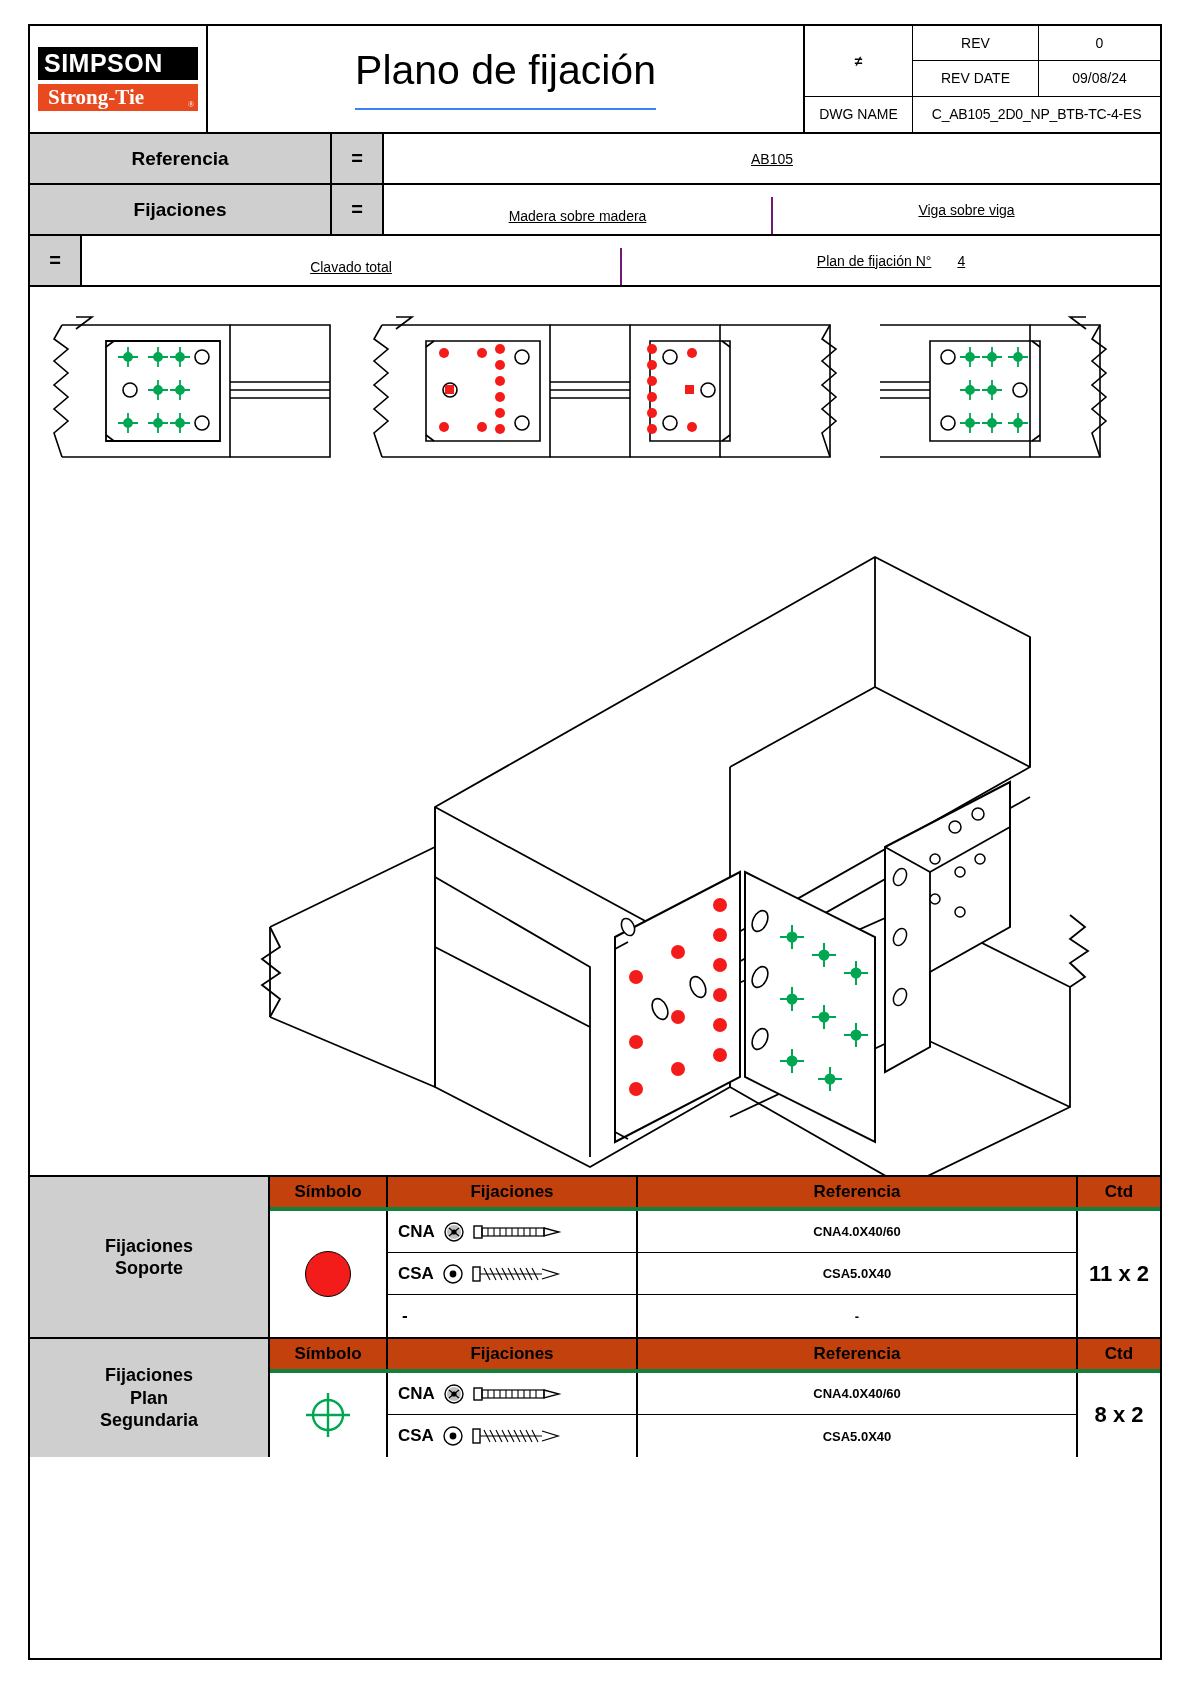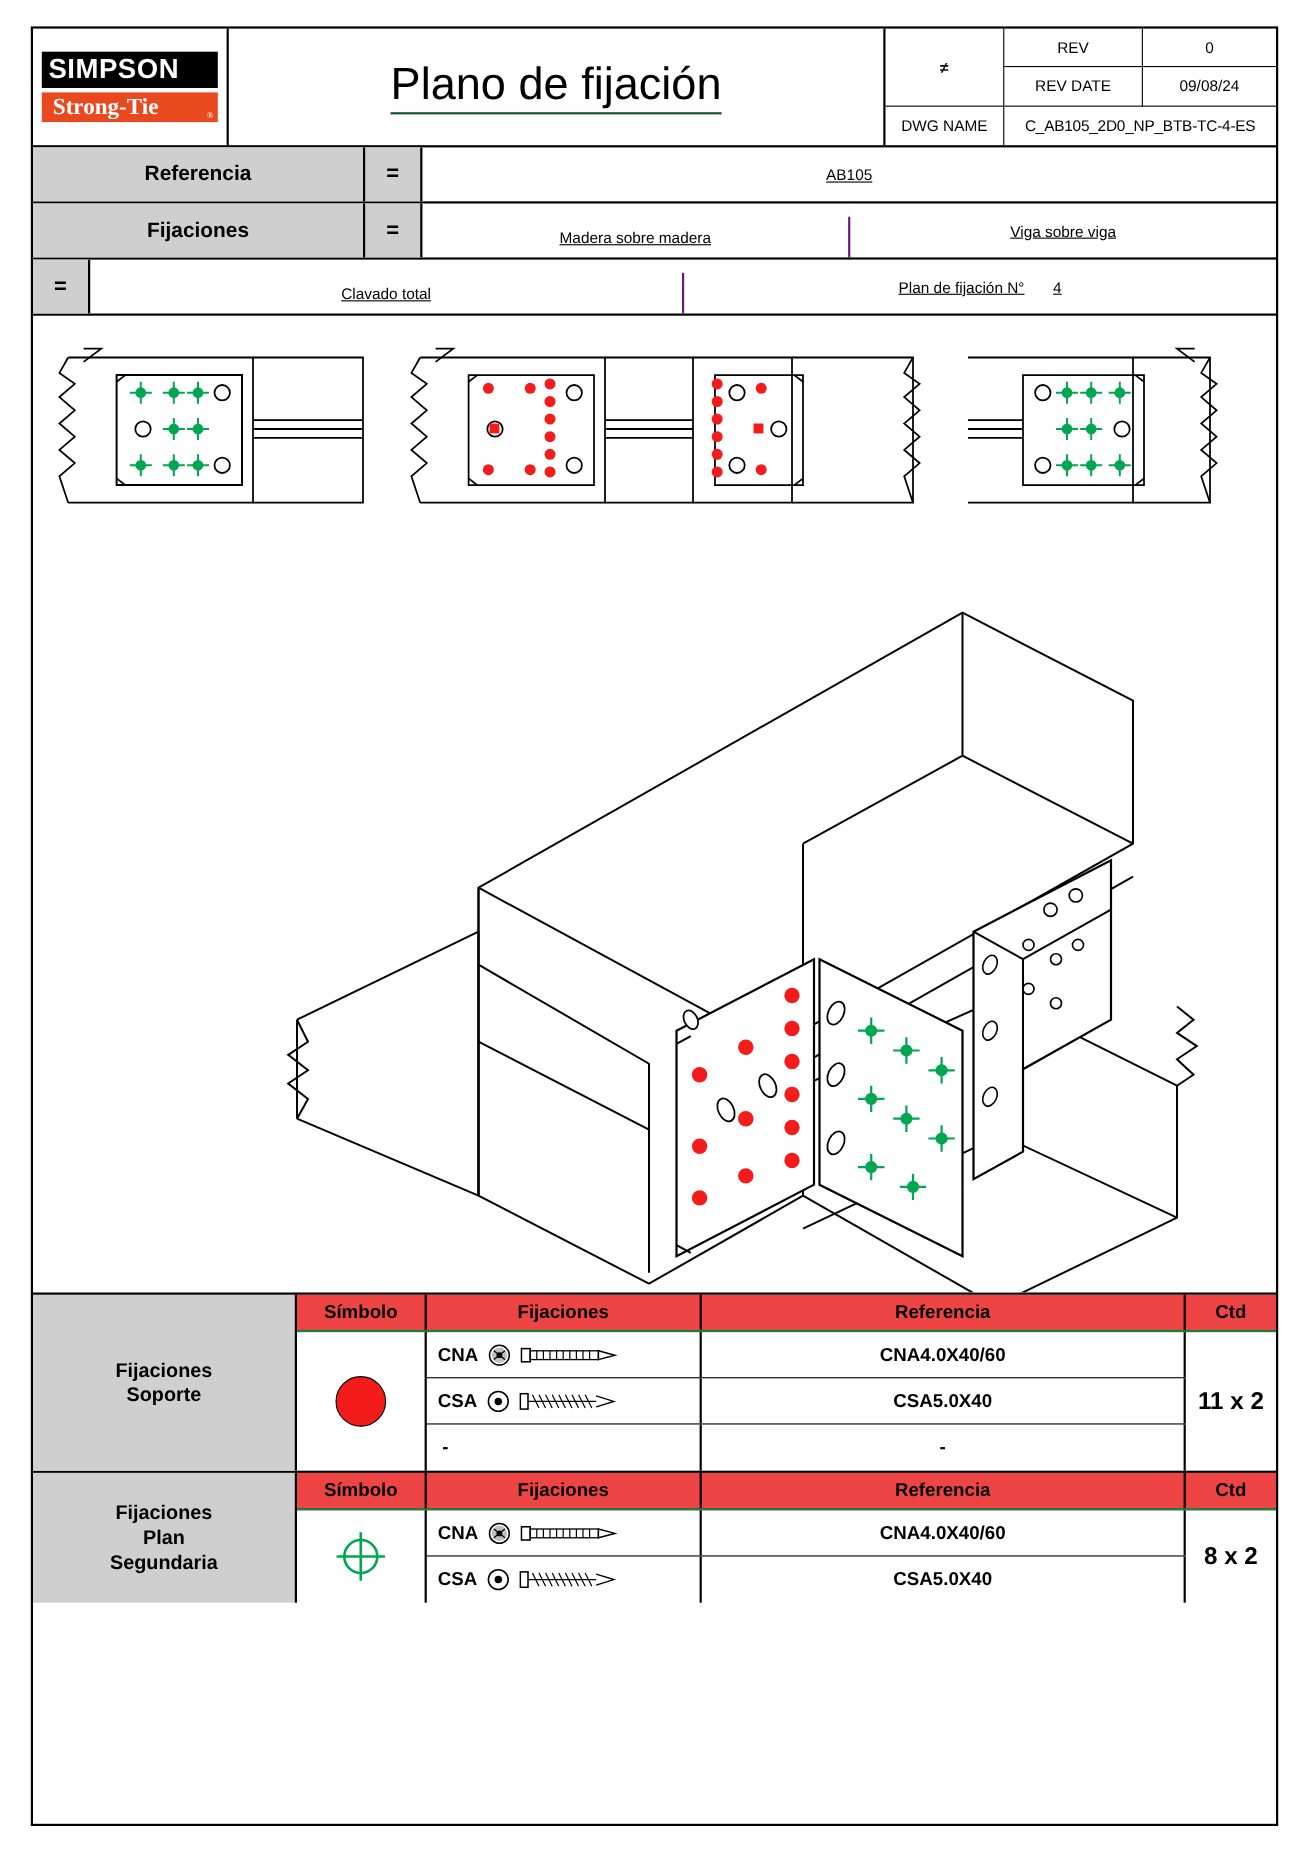--- a/index.html
+++ b/index.html
@@ -71,22 +71,22 @@
   .main-title {
     flex: 1;
     display: flex;
     align-items: center;
     justify-content: center;
     border-right: 2px solid #000;
     box-sizing: border-box;
   }
   .main-title span {
     font-size: 41px;
-    border-bottom: 2px solid #14532d;
-    padding-bottom: 2px;
+    border-bottom: 2px solid #3b82f6;
+    padding-bottom: 14px;
     line-height: 1.1;
   }
   .rev-block {
     width: 355px;
     display: flex;
     flex-direction: column;
     box-sizing: border-box;
   }
   .dwg-name-val {
     font-size: 13.5px;
@@ -200,23 +200,23 @@
     box-sizing: border-box;
   }
   .leg-right {
     flex: 1;
     display: flex;
     flex-direction: column;
   }
   .leg-head {
     display: flex;
     height: 34px;
-    border-bottom: 2px solid #15803d;
-    box-sizing: border-box;
-    background: #ef4444;
+    border-bottom: 4px solid #15803d;
+    box-sizing: border-box;
+    background: #c2410c;
   }
   .leg-head > div {
     display: flex;
     align-items: center;
     justify-content: center;
     font-weight: bold;
     font-size: 17px;
     border-right: 2px solid #000;
     box-sizing: border-box;
   }
@@ -262,21 +262,21 @@
     font-size: 17px;
     box-sizing: border-box;
   }
   .ref-cell {
     flex: 1;
     border-right: 2px solid #000;
     display: flex;
     align-items: center;
     justify-content: center;
     font-weight: bold;
-    font-size: 17px;
+    font-size: 13px;
     box-sizing: border-box;
   }
   .ctd-cell {
     width: 82px;
     display: flex;
     align-items: center;
     justify-content: center;
     font-weight: bold;
     font-size: 22px;
     box-sizing: border-box;

